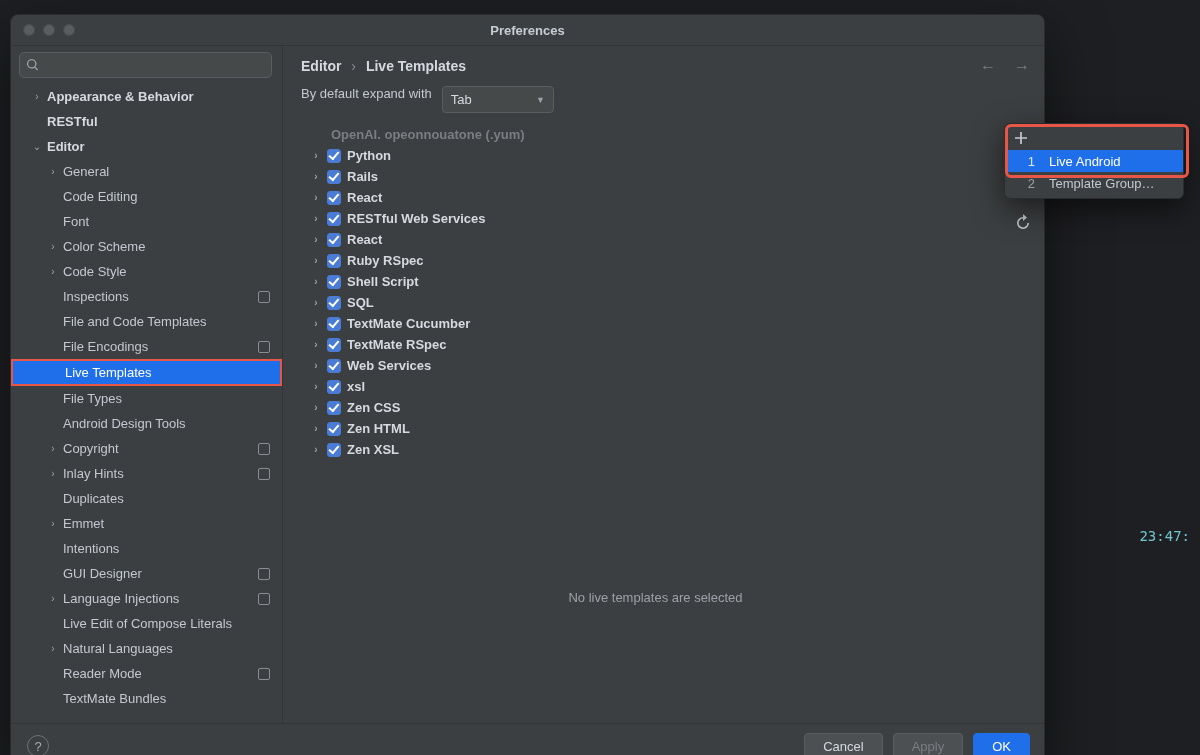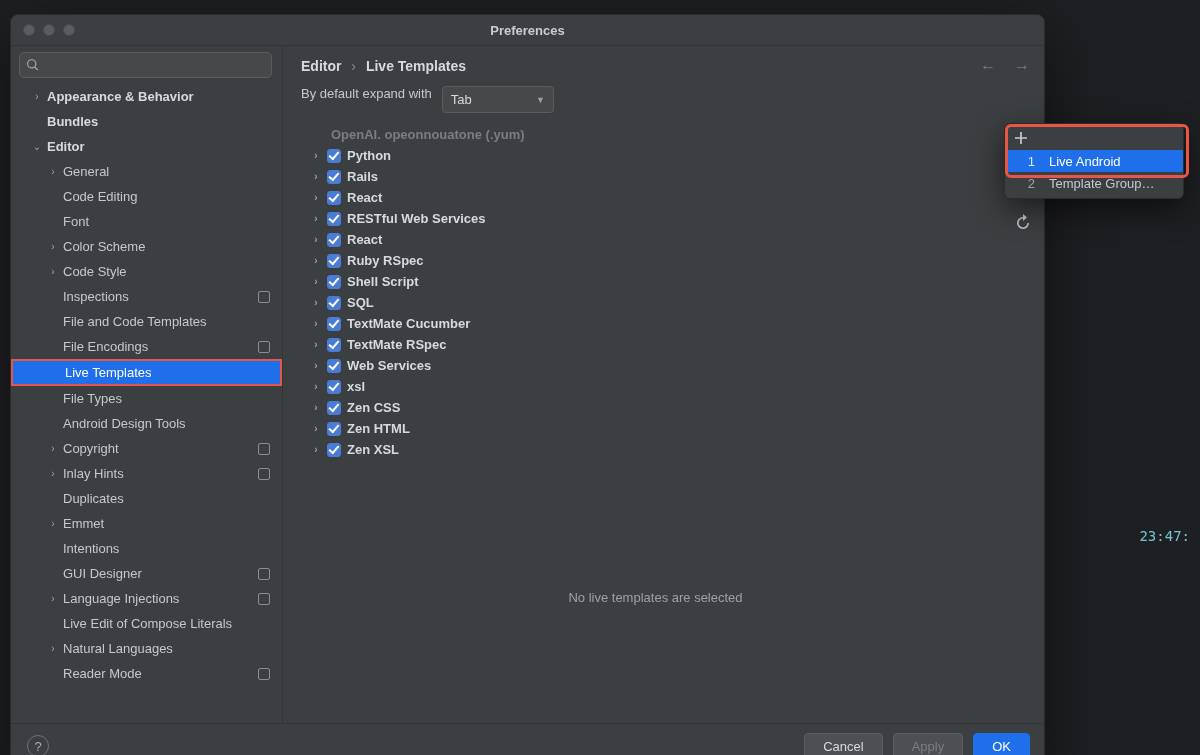--- a/index.html
+++ b/index.html
@@ -353,21 +353,21 @@
           <input placeholder="" style="">
         </div>
       </div>
       <div class="tree" id="tree">
           <div class="tree-row bold" style="padding-left: 20px;">
             <span class="chev">›</span>
             <span class="tree-label" style="margin-left: 4px;">Appearance &amp; Behavior</span>
           </div>
           <div class="tree-row bold" style="padding-left: 20px;">
             <span class="chev"></span>
-            <span class="tree-label" style="margin-left: 4px;">Bundles</span>
+            <span class="tree-label" style="margin-left: 4px;">RESTful</span>
           </div>
           <div class="tree-row bold" style="padding-left: 20px;">
             <span class="chev">⌄</span>
             <span class="tree-label" style="margin-left: 4px;">Editor</span>
           </div>
           <div class="tree-row" style="padding-left: 36px;">
             <span class="chev">›</span>
             <span class="tree-label" style="margin-left: 4px;">General</span>
           </div>
           <div class="tree-row" style="padding-left: 36px;">
@@ -449,20 +449,24 @@
             <span class="tree-label" style="margin-left: 4px;">Live Edit of Compose Literals</span>
           </div>
           <div class="tree-row" style="padding-left: 36px;">
             <span class="chev">›</span>
             <span class="tree-label" style="margin-left: 4px;">Natural Languages</span>
           </div>
           <div class="tree-row" style="padding-left: 36px;">
             <span class="chev"></span>
             <span class="tree-label" style="margin-left: 4px;">Reader Mode</span>
             <span class="gear-badge"></span>
+          </div>
+          <div class="tree-row" style="padding-left: 36px;">
+            <span class="chev"></span>
+            <span class="tree-label" style="margin-left: 4px;">TextMate Bundles</span>
           </div>
         </div>
     </div>
 
     <div class="right">
       <div class="crumb-bar">
         <div class="crumbs">
           <span>Editor</span>
           <span class="sep">›</span>
           <span>Live Templates</span>

